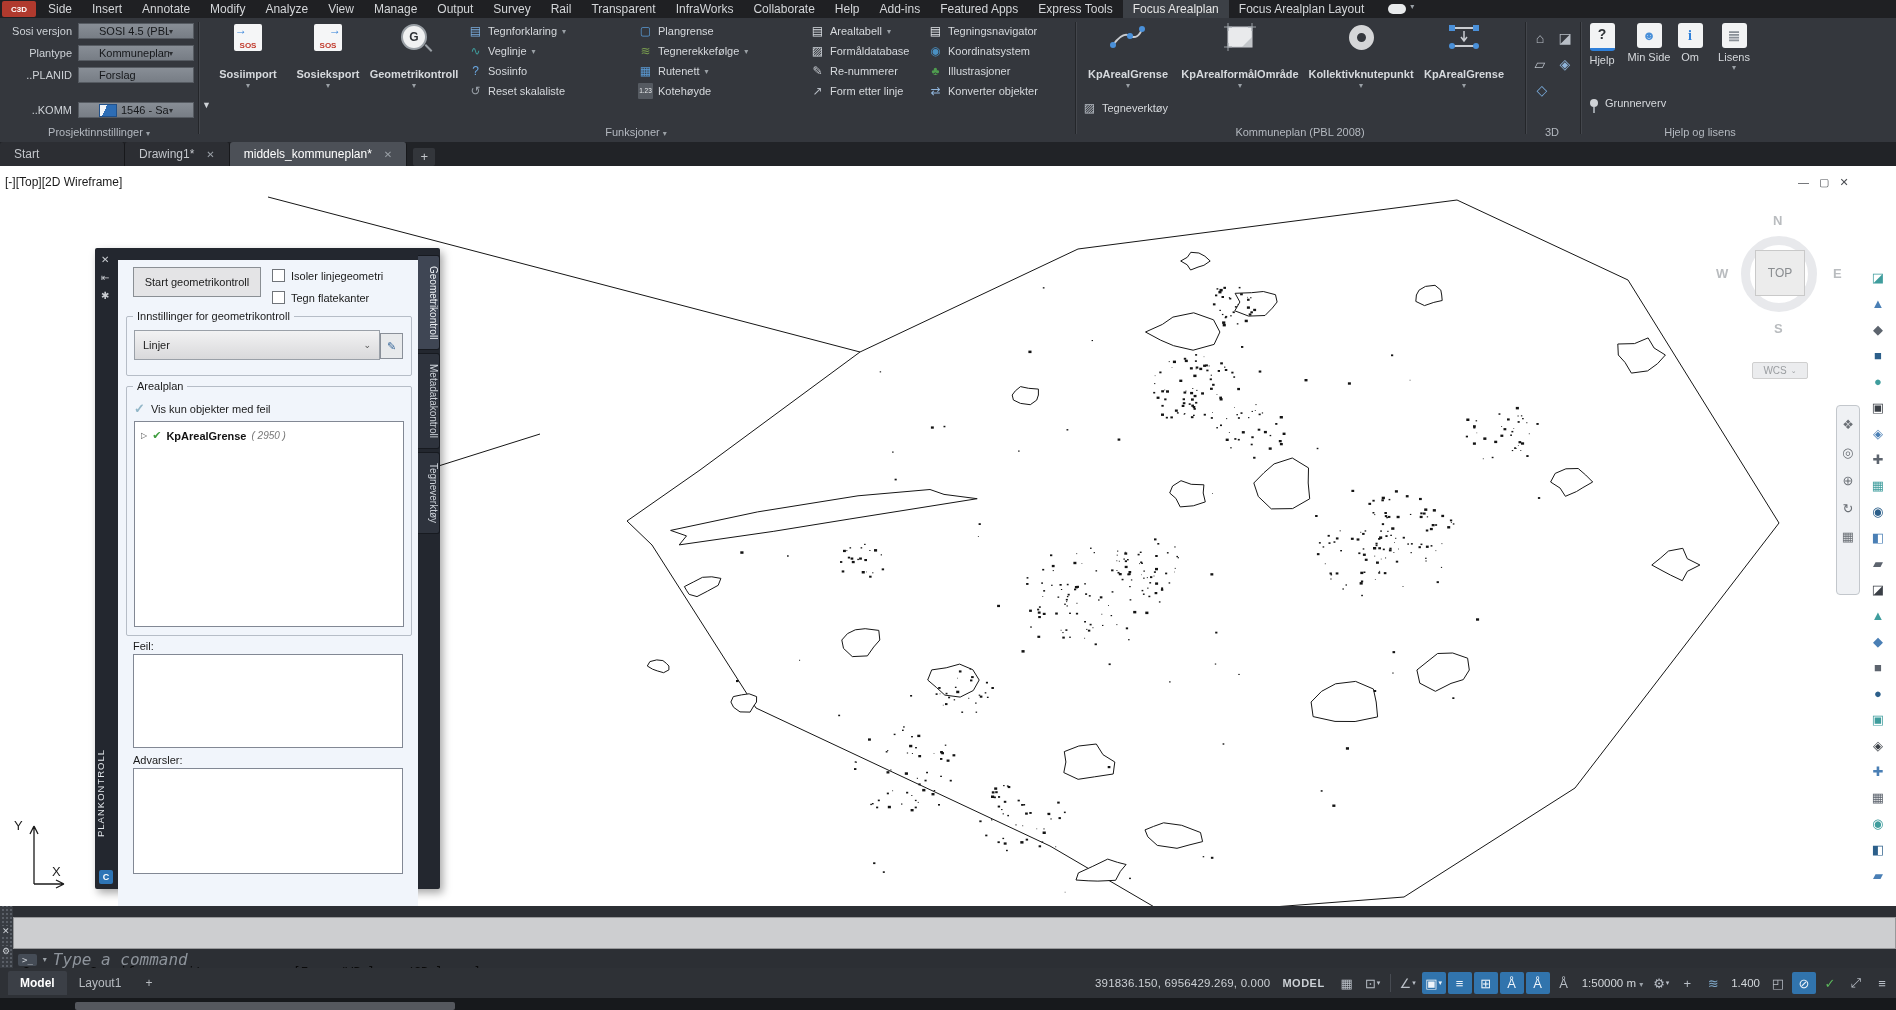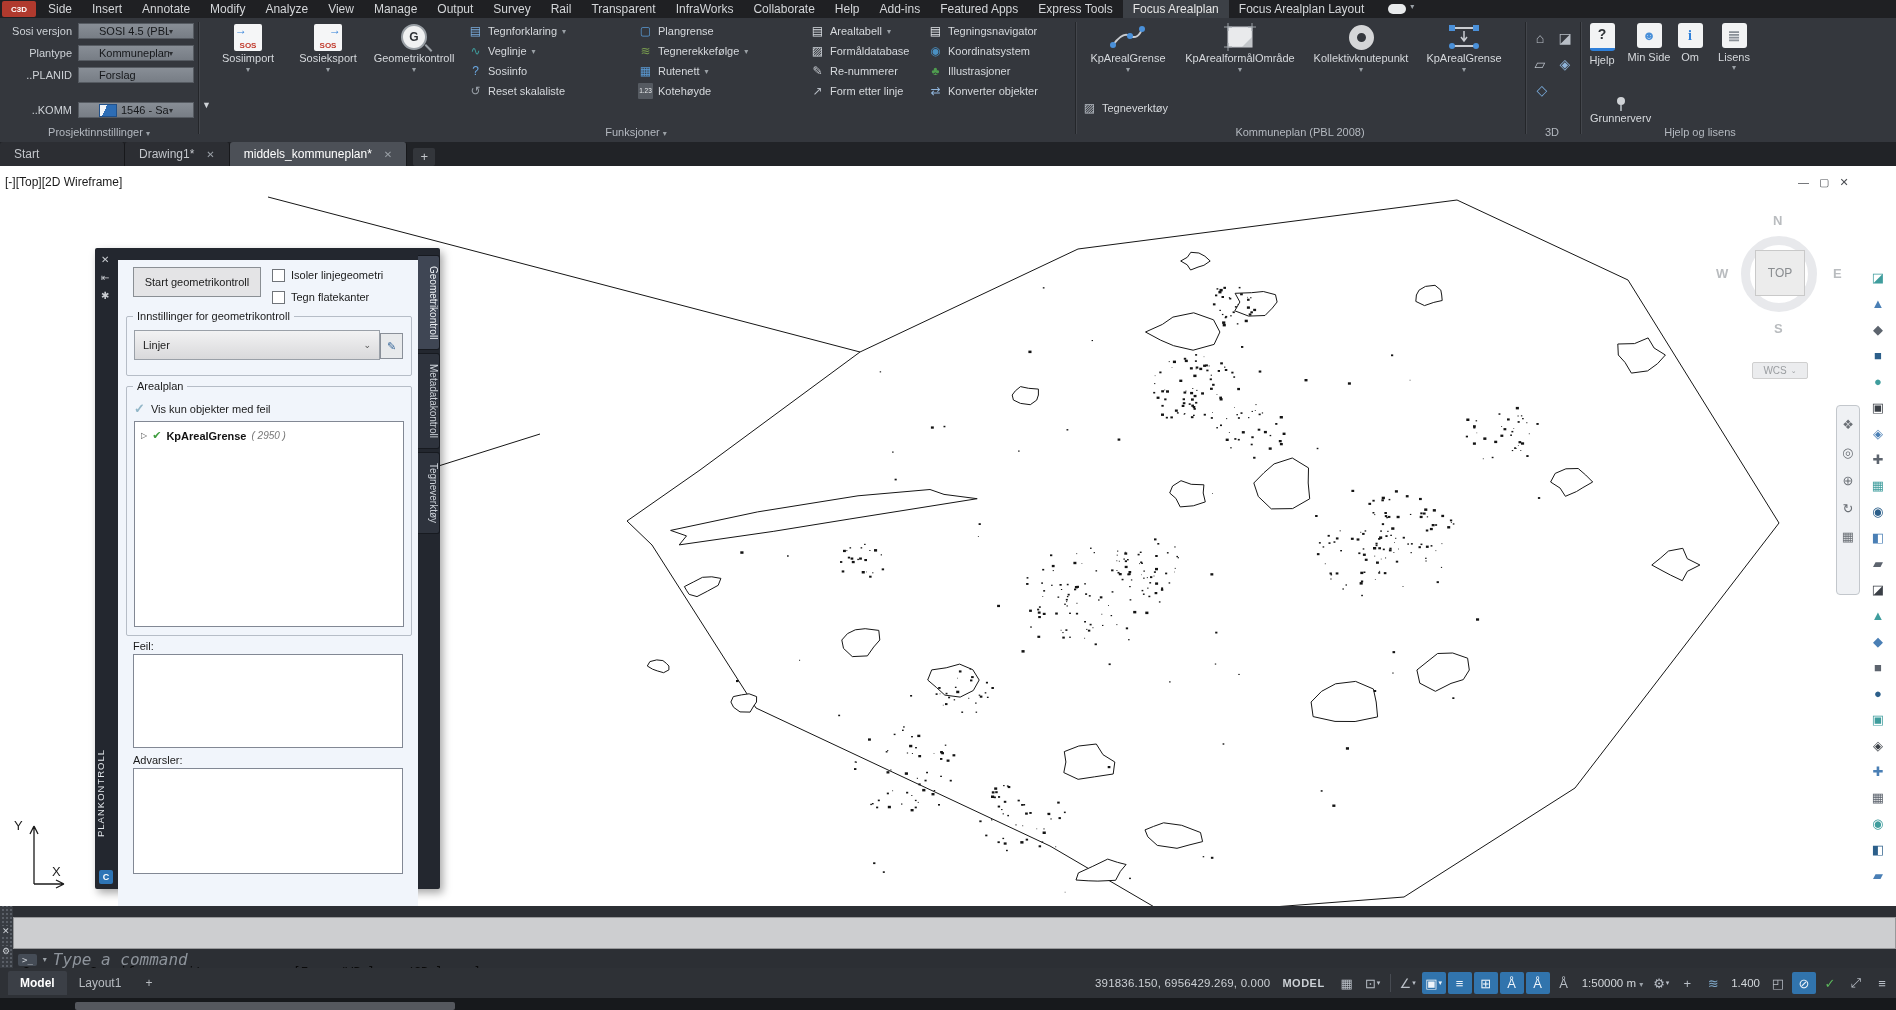--- a/index.html
+++ b/index.html
@@ -26,21 +26,21 @@
   .plabel{width:72px;text-align:right;color:#ced2d7;font-size:11px;padding-right:6px;}
   .pfield{width:116px;height:16px;background:linear-gradient(#888e96,#777d85);border:1px solid #565b62;
           color:#16181b;font-size:11px;display:flex;align-items:center;padding:0 20px;box-sizing:border-box;}
   .pfield .val{flex:1;white-space:nowrap;overflow:hidden;}
   .pfield .car{font-size:8px;color:#2c2f33;}
   .flagico{width:16px;height:11px;margin-right:4px;background:linear-gradient(115deg,#f2f5f8 34%,#2d6db5 34%);
            border:1px solid #20508a;flex:none;}
   .funnel{color:#cfd3d8;font-size:9px;margin-left:5px;}
   
   .bigbtn{position:absolute;top:4px;width:86px;text-align:center;cursor:default;}
-  .bigbtn .blabel{font-size:11px;color:#d6d9dd;margin-top:0;white-space:nowrap;}
+  .bigbtn .blabel{font-size:11px;color:#d6d9dd;margin-top:16px;white-space:nowrap;font-weight:bold;}
   .bigbtn .car{display:block;font-size:8px;color:#9aa0a6;margin-top:1px;}
   .bigico{height:30px;display:flex;align-items:center;justify-content:center;}
   .sosico{width:28px;height:27px;background:#f5f6f7;border-radius:2px;position:relative;}
   .sosico .sos{position:absolute;bottom:1px;left:0;right:0;font-size:8px;font-weight:bold;color:#c0392b;text-align:center;}
   .sosico .arr{position:absolute;top:0px;font-size:12px;color:#2e7fd9;font-weight:bold;line-height:12px;}
   .arr.l{left:1px}.arr.r{right:1px}
   .gico{width:22px;height:22px;border:2px solid #9aa0a6;border-radius:50%;background:#f0f1f2;color:#2e3136;
         font-weight:bold;text-align:center;line-height:22px;font-size:12px;position:relative;}
   .gico::after{content:"";position:absolute;width:9px;height:2px;background:#9aa0a6;right:-8px;bottom:-1px;transform:rotate(45deg);}
   .donut{width:9px;height:9px;border:8px solid #d5d6d8;border-radius:50%;}
@@ -54,21 +54,21 @@
   
   .hbtn{position:absolute;top:5px;width:44px;text-align:center;}
   .hbtn .blabel{font-size:11px;color:#d6d9dd;margin-top:3px;white-space:nowrap;}
   .hbtn .car{display:block;font-size:8px;color:#9aa0a6;}
   .helpico{width:25px;height:25px;background:#f2f3f4;border-radius:3px;margin:0 auto;text-align:center;
            line-height:25px;font-weight:bold;font-size:14px;color:#2f3337;}
   .helpico.q{border-bottom:3px solid #2e7fd9;line-height:22px;}
   .helpico.p{color:#4a90d9;font-size:13px;}
   .helpico.i{color:#2e7fd9;font-family:"Liberation Serif",serif;}
   .helpico.s{color:#8a9097;font-size:15px;}
-  .pinrow{position:absolute;left:1590px;top:79px;display:flex;align-items:center;gap:7px;flex-direction:column;}
+  .pinrow{position:absolute;left:1590px;top:79px;display:flex;align-items:center;gap:7px;}
   .pinico{width:8px;height:8px;border-radius:50%;background:#cfd2d6;position:relative;}
   .pinico::after{content:"";position:absolute;left:3px;top:8px;width:2px;height:6px;background:#9aa0a6;}
   .pinrow .slabel{font-size:11px;color:#d6d9dd;}
   .t3{position:absolute;width:18px;height:18px;text-align:center;line-height:18px;font-size:14px;color:#b9bfc7;}
   
   .filetabs{position:absolute;left:0;top:142px;width:100%;height:24px;background:#212327;display:flex;align-items:flex-end;z-index:20;}
   .ftab{height:24px;display:flex;align-items:center;font-size:12px;color:#c3c6cb;padding:0 14px;
         background:#2c2e33;border-right:1px solid #17181b;border-radius:3px 3px 0 0;cursor:default;white-space:nowrap;}
   .ftab.start{width:96px;}
   .ftab .x{margin-left:12px;font-size:10px;color:#9aa0a6;}
@@ -100,21 +100,21 @@
            box-shadow:3px 4px 8px rgba(0,0,0,0.35);z-index:10;border-radius:2px;}
   .pal-grip{position:absolute;left:0;top:0;width:23px;height:641px;}
   .pal-grip .gi{position:absolute;left:6px;color:#c9ccd1;font-size:10px;}
   .pal-title{position:absolute;left:0;bottom:26px;width:23px;text-align:center;
              writing-mode:vertical-rl;transform:rotate(180deg);font-size:9.5px;color:#e2e6ea;letter-spacing:1px;height:140px;}
   .pal-c{position:absolute;left:4px;bottom:5px;width:14px;height:14px;background:#2e75b6;color:#fff;
          font-size:9px;font-weight:bold;text-align:center;line-height:14px;border-radius:2px;}
   .pal-content{position:absolute;left:23px;top:12px;width:300px;height:783px;background:#f1f5fb;overflow:hidden;}
   .startbtn{position:absolute;left:15px;top:7px;width:128px;height:30px;background:#e4e4e6;border:1px solid #8a8f94;
             font-size:11px;color:#1a1a1a;font-family:"Liberation Sans",sans-serif;}
-  .cbrow{position:absolute;left:154px;display:flex;align-items:flex-start;gap:6px;}
+  .cbrow{position:absolute;left:154px;display:flex;align-items:center;gap:6px;}
   .cbbox{width:11px;height:11px;background:#fff;border:1px solid #707479;flex:none;}
   .cbrow .cbl{font-size:11px;color:#1a1a1a;white-space:nowrap;}
   .grp{position:absolute;left:8px;width:284px;border:1px solid #b6bdc7;border-radius:2px;}
   .grp .leg{position:absolute;top:-7px;left:6px;background:#f1f5fb;padding:0 4px;font-size:11px;color:#1a1a1a;white-space:nowrap;}
   .combo{position:absolute;left:7px;top:13px;width:246px;height:30px;background:linear-gradient(#f2f2f3,#d9d9db);
          border:1px solid #9aa0a8;display:flex;align-items:center;font-size:11px;color:#222;padding:0 8px;box-sizing:border-box;}
   .combo .car{margin-left:auto;color:#555;font-size:9px;}
   .minibtn{position:absolute;right:8px;top:16px;width:21px;height:24px;background:#e8eaec;border:1px solid #8a9099;
            text-align:center;line-height:24px;font-size:11px;color:#3f6d9d;}
   .chkline{position:absolute;left:7px;top:14px;display:flex;align-items:center;gap:6px;}

